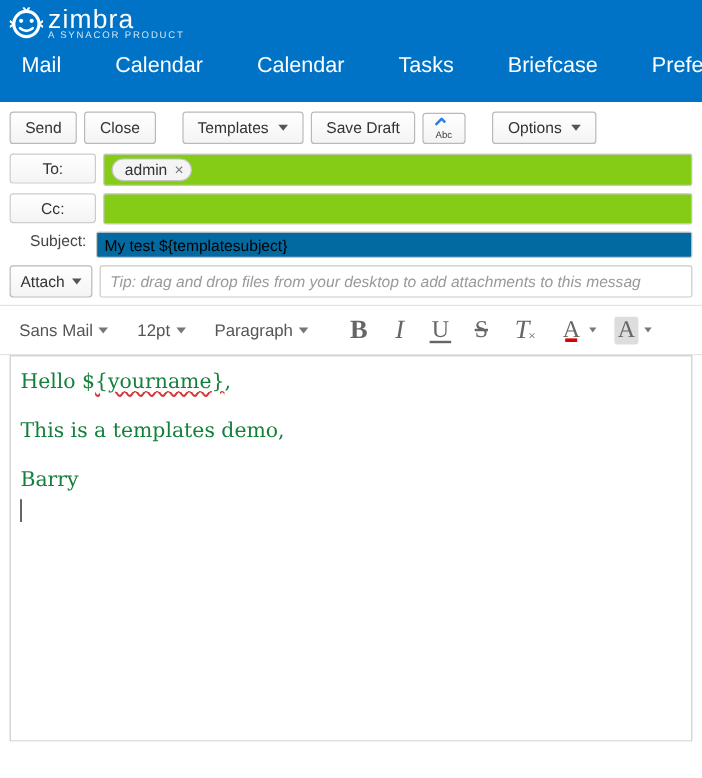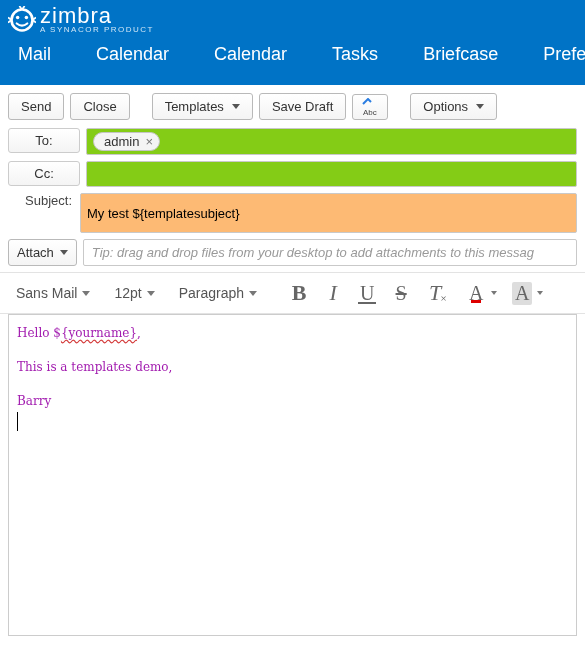--- a/index.html
+++ b/index.html
@@ -104,24 +104,24 @@
     display:flex;
     align-items:center;
     gap:6px;
     font-size:13px;
   }
   .chip-x { color:#777; font-size:13px; cursor:pointer; }
   .subject-input {
     flex:1;
     border:1px solid #c9c9c9;
     border-radius:2px;
-    height:40px;
+    height:22px;
     padding:0 6px;
     font-size:13px;
-    background:#fdba74;
+    background:#0369a1;
   }
   .attach-row { display:flex; align-items:center; padding:0 8px 6px 8px; gap:6px; }
   .attach-btn {
     border:1px solid #b9b9b9;
     border-radius:3px;
     background:linear-gradient(#fff,#f4f4f4);
     padding:5px 8px;
     display:flex;
     align-items:center;
     gap:6px;
@@ -189,23 +189,23 @@
     border-top:4px solid #777;
     margin-left:2px;
   }
   .fmt-group { display:flex; align-items:center; }
   .editor-area {
     border:1px solid #ccc;
     margin:0 8px;
     height:322px;
     padding:10px 8px;
     font-family:"DejaVu Serif","Georgia",serif;
-    font-size:12px;
+    font-size:17px;
     line-height:1.35;
-    color:#a21caf;
+    color:#15803d;
     overflow:hidden;
   }
   .editor-area p { margin:0 0 18px 0; }
   .wavy { text-decoration: underline wavy #d33838; text-underline-offset:2px;}
   .cursor-caret {
     display:inline-block;
     width:1px; height:19px;
     background:#000;
     vertical-align:text-bottom;
   }

